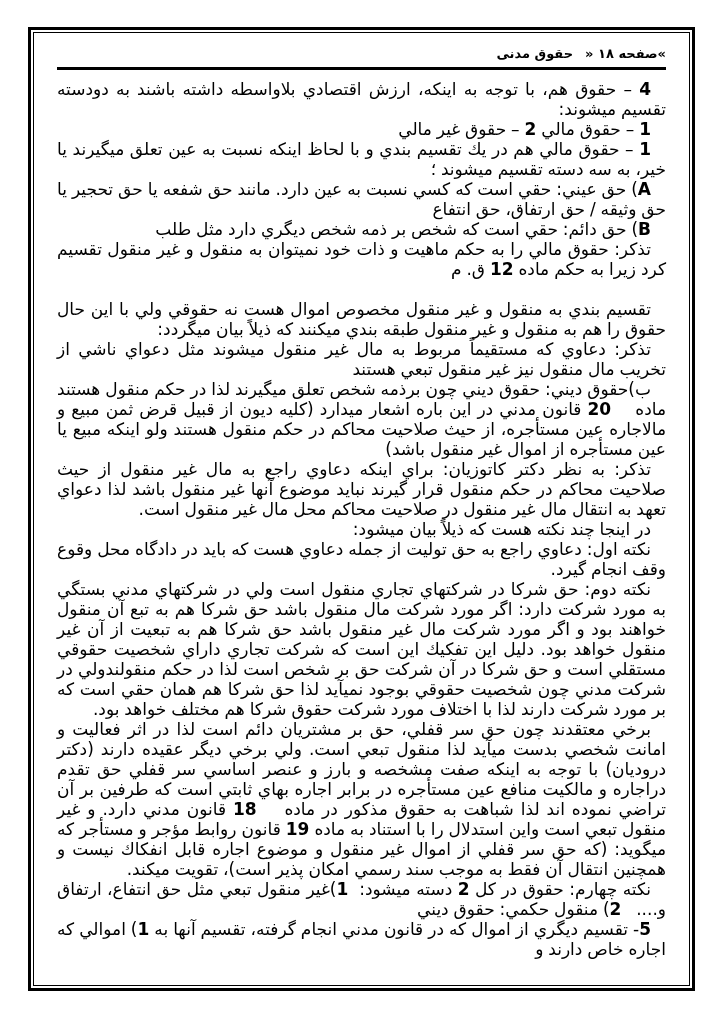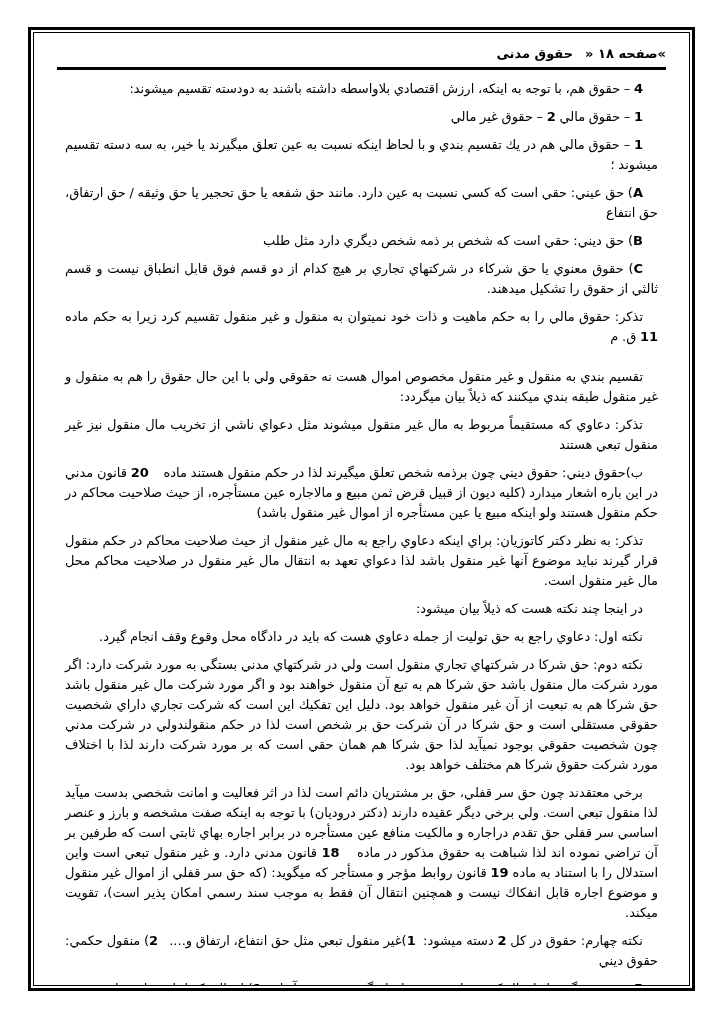--- a/index.html
+++ b/index.html
@@ -39,22 +39,22 @@
     white-space: nowrap;
   }
   .doc-title { margin-right: 12px; }
   .header-rule {
     height: 2.5px;
     background: #000000;
     margin-top: 5px;
     margin-bottom: 9px;
   }
   .doc p {
-    margin: 8px;
-    font-size: 13px;
+    margin: 0;
+    font-size: 17px;
     line-height: 20px;
     text-align: justify;
     text-indent: 15px;
     word-spacing: -0.5px;
   }
   .doc p.gap { margin-top: 20px; }
   .doc .b { font-weight: bold; }
 </style>
 </head>
 <body>
@@ -64,23 +64,22 @@
 <div class="content">
   <div class="header-line">
     <span>»صفحه ۱۸ «</span><span class="doc-title">حقوق مدنی</span>
   </div>
   <div class="header-rule"></div>
   <div class="doc">
       <p><span class="b">4</span><span> – حقوق هم، با توجه به اینکه، ارزش اقتصادي بلاواسطه داشته باشند به دودسته تقسیم ميشوند:</span></p>
       <p><span class="b">1</span><span> – حقوق مالي </span><span class="b">2</span><span> – حقوق غیر مالي</span></p>
       <p><span class="b">1</span><span> – حقوق مالي هم در یك تقسیم بندي و با لحاظ اینکه نسبت به عین تعلق ميگیرند یا خیر، به سه دسته تقسیم ميشوند ؛</span></p>
       <p><span class="b">A</span><span>) حق عیني: حقي است که کسي نسبت به عین دارد. مانند حق شفعه یا حق تحجیر یا حق وثیقه / حق ارتفاق، حق انتفاع</span></p>
-      <p><span class="b">B</span><span>) حق دیني: حقي است که شخص بر ذمه شخص دیگري دارد مثل طلب</span></p>
-      <p><span class="b">C</span><span>) حقوق معنوي یا حق شرکاء در شرکتهاي تجاري بر هیچ کدام از دو قسم فوق قابل انطباق نیست و قسم ثالثي از حقوق را تشکیل ميدهند.</span></p>
-      <p><span>تذکر: حقوق مالي را به حکم ماهیت و ذات خود نميتوان به منقول و غیر منقول تقسیم کرد زیرا به حکم ماده </span><span class="b">11</span><span> ق. م</span></p>
+      <p><span class="b">B</span><span>) حق دائم: حقي است که شخص بر ذمه شخص دیگري دارد مثل طلب</span></p>
+      <p><span>تذکر: حقوق مالي را به حکم ماهیت و ذات خود نميتوان به منقول و غیر منقول تقسیم کرد زیرا به حکم ماده </span><span class="b">12</span><span> ق. م</span></p>
       <p class="gap"><span>تقسیم بندي به منقول و غیر منقول مخصوص اموال هست نه حقوقي ولي با این حال حقوق را هم به منقول و غیر منقول طبقه بندي ميکنند که ذیلاً بیان ميگردد:</span></p>
       <p><span>تذکر: دعاوي که مستقیماً مربوط به مال غیر منقول ميشوند مثل دعواي ناشي از تخریب مال منقول نیز غیر منقول تبعي هستند</span></p>
       <p><span>ب)حقوق دیني: حقوق دیني چون برذمه شخص تعلق ميگیرند لذا در حکم منقول هستند ماده &nbsp;&nbsp;&nbsp;</span><span class="b">20</span><span> قانون مدني در این باره اشعار ميدارد (کلیه دیون از قبیل قرض ثمن مبیع و مالاجاره عین مستأجره، از حیث صلاحیت محاکم در حکم منقول هستند ولو اینکه مبیع یا عین مستأجره از اموال غیر منقول باشد)</span></p>
       <p><span>تذکر: به نظر دکتر کاتوزیان: براي اینکه دعاوي راجع به مال غیر منقول از حیث صلاحیت محاکم در حکم منقول قرار گیرند نباید موضوع آنها غیر منقول باشد لذا دعواي تعهد به انتقال مال غیر منقول در صلاحیت محاکم محل مال غیر منقول است.</span></p>
       <p><span>در اینجا چند نکته هست که ذیلاً بیان ميشود:</span></p>
       <p><span>نکته اول: دعاوي راجع به حق تولیت از جمله دعاوي هست که باید در دادگاه محل وقوع وقف انجام گیرد.</span></p>
       <p><span>نکته دوم: حق شرکا در شرکتهاي تجاري منقول است ولي در شرکتهاي مدني بستگي به مورد شرکت دارد: اگر مورد شرکت مال منقول باشد حق شرکا هم به تبع آن منقول خواهند بود و اگر مورد شرکت مال غیر منقول باشد حق شرکا هم به تبعیت از آن غیر منقول خواهد بود. دلیل این تفکیك این است که شرکت تجاري داراي شخصیت حقوقي مستقلي است و حق شرکا در آن شرکت حق بر شخص است لذا در حکم منقولندولي در شرکت مدني چون شخصیت حقوقي بوجود نميآید لذا حق شرکا هم همان حقي است که بر مورد شرکت دارند لذا با اختلاف مورد شرکت حقوق شرکا هم مختلف خواهد بود.</span></p>
       <p><span>برخي معتقدند چون حق سر قفلي، حق بر مشتریان دائم است لذا در اثر فعالیت و امانت شخصي بدست ميآید لذا منقول تبعي است. ولي برخي دیگر عقیده دارند (دکتر درودیان) با توجه به اینکه صفت مشخصه و بارز و عنصر اساسي سر قفلي حق تقدم دراجاره و مالکیت منافع عین مستأجره در برابر اجاره بهاي ثابتي است که طرفین بر آن تراضي نموده اند لذا شباهت به حقوق مذکور در ماده &nbsp;&nbsp;&nbsp;</span><span class="b">18</span><span> قانون مدني دارد. و غیر منقول تبعي است واین استدلال را با استناد به ماده </span><span class="b">19</span><span> قانون روابط مؤجر و مستأجر که ميگوید: (که حق سر قفلي از اموال غیر منقول و موضوع اجاره قابل انفکاك نیست و همچنین انتقال آن فقط به موجب سند رسمي امکان پذیر است)، تقویت ميکند.</span></p>
       <p><span>نکته چهارم: حقوق در کل </span><span class="b">2</span><span> دسته ميشود: &nbsp;</span><span class="b">1</span><span>)غیر منقول تبعي مثل حق انتفاع، ارتفاق و.... &nbsp;&nbsp;</span><span class="b">2</span><span>) منقول حکمي: حقوق دیني</span></p>
       <p><span class="b">5</span><span>- تقسیم دیگري از اموال که در قانون مدني انجام گرفته، تقسیم آنها به </span><span class="b">1</span><span>) اموالي که اجاره خاص دارند و</span></p>

